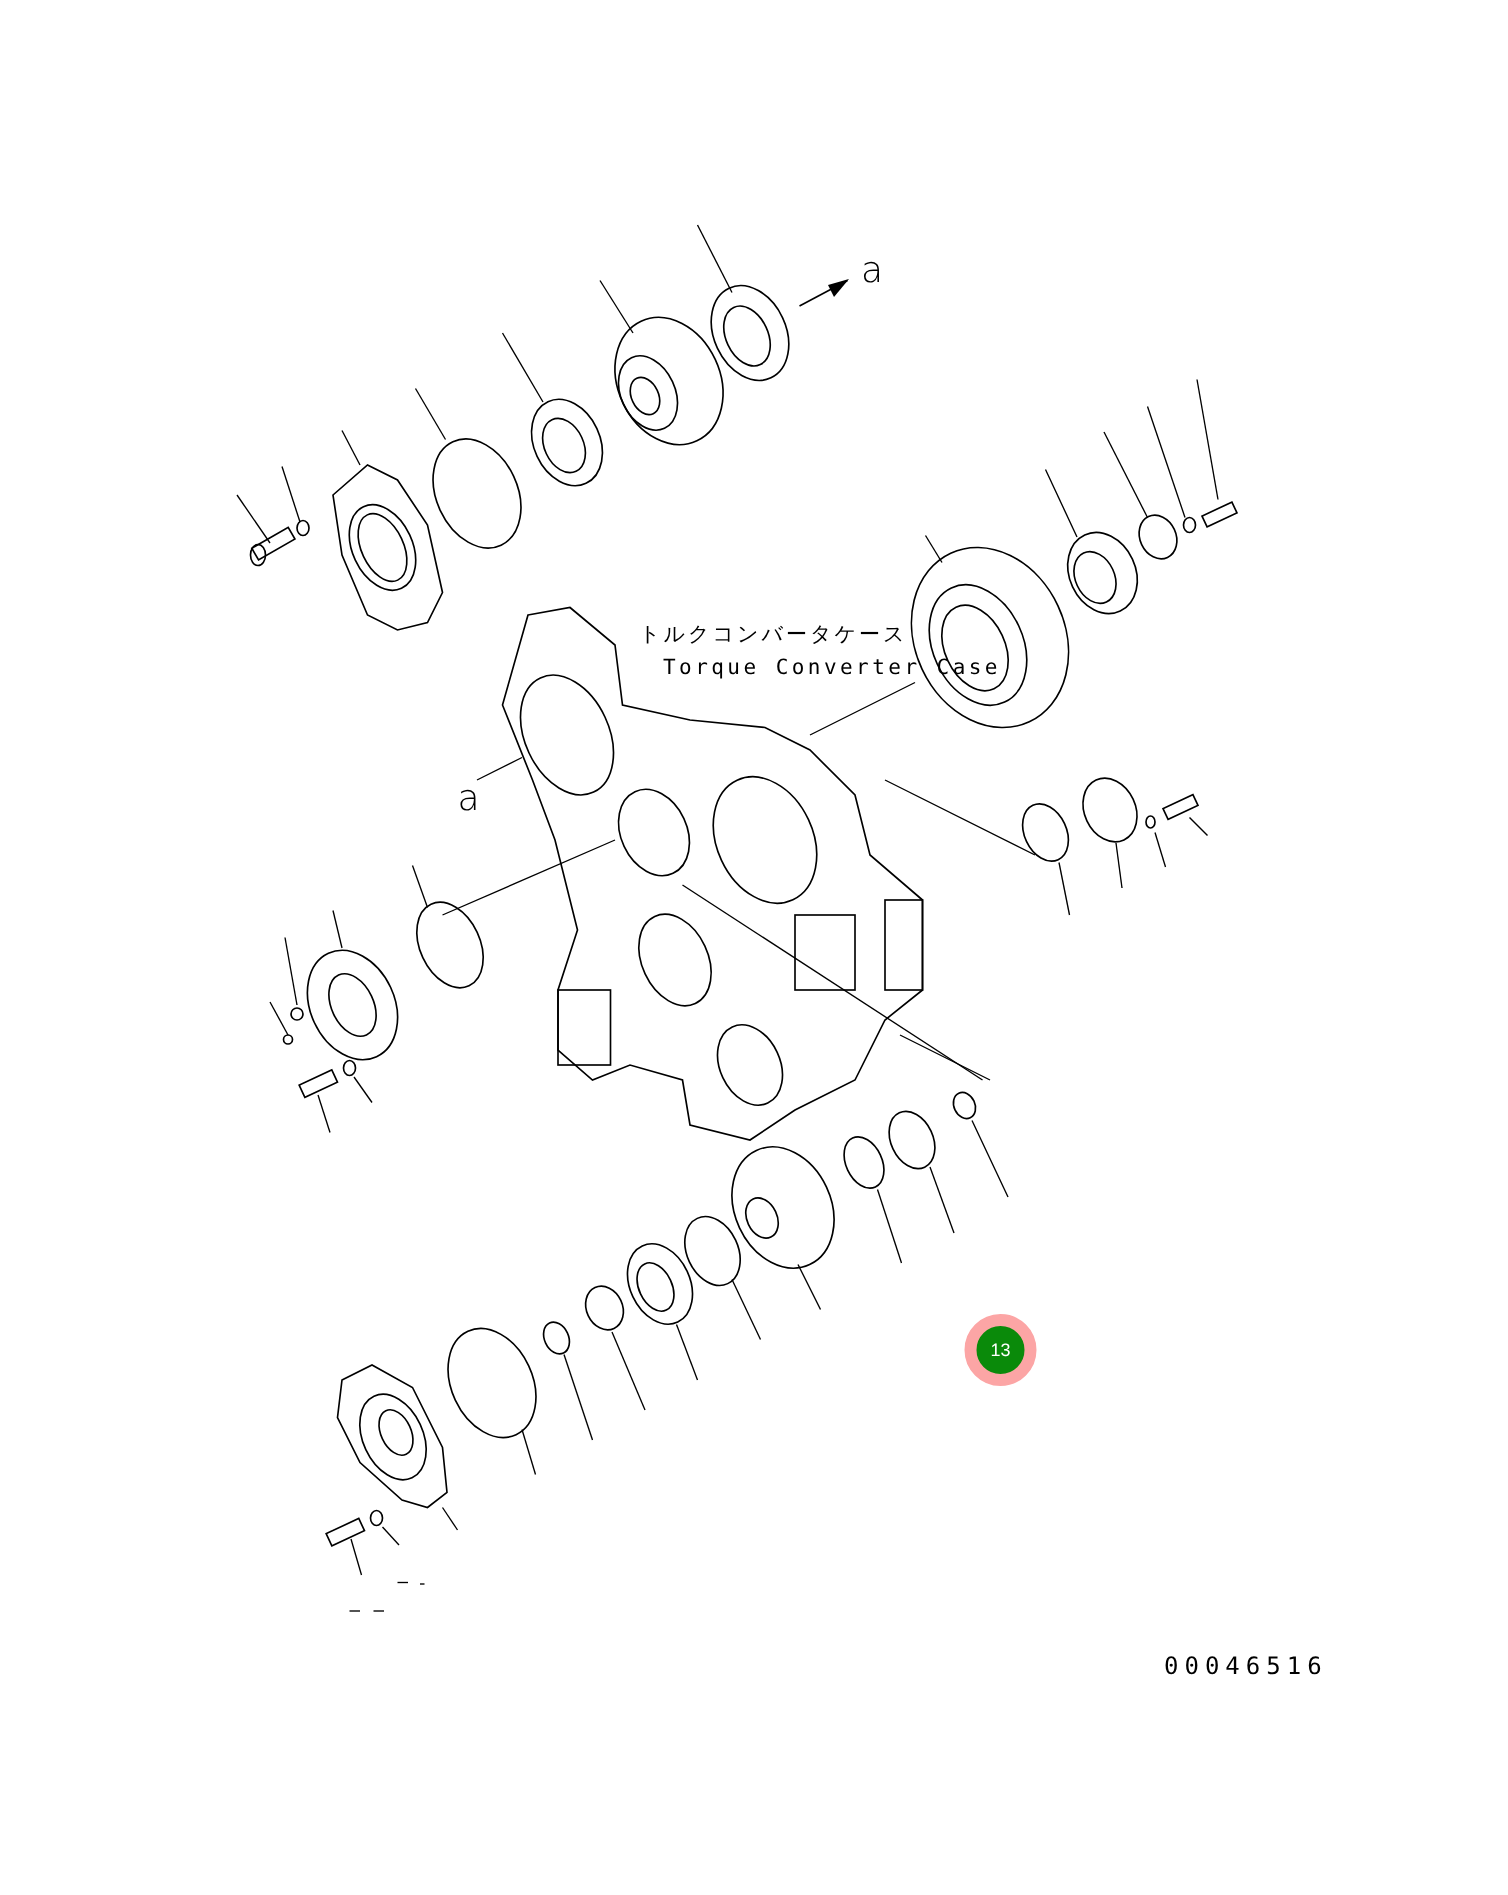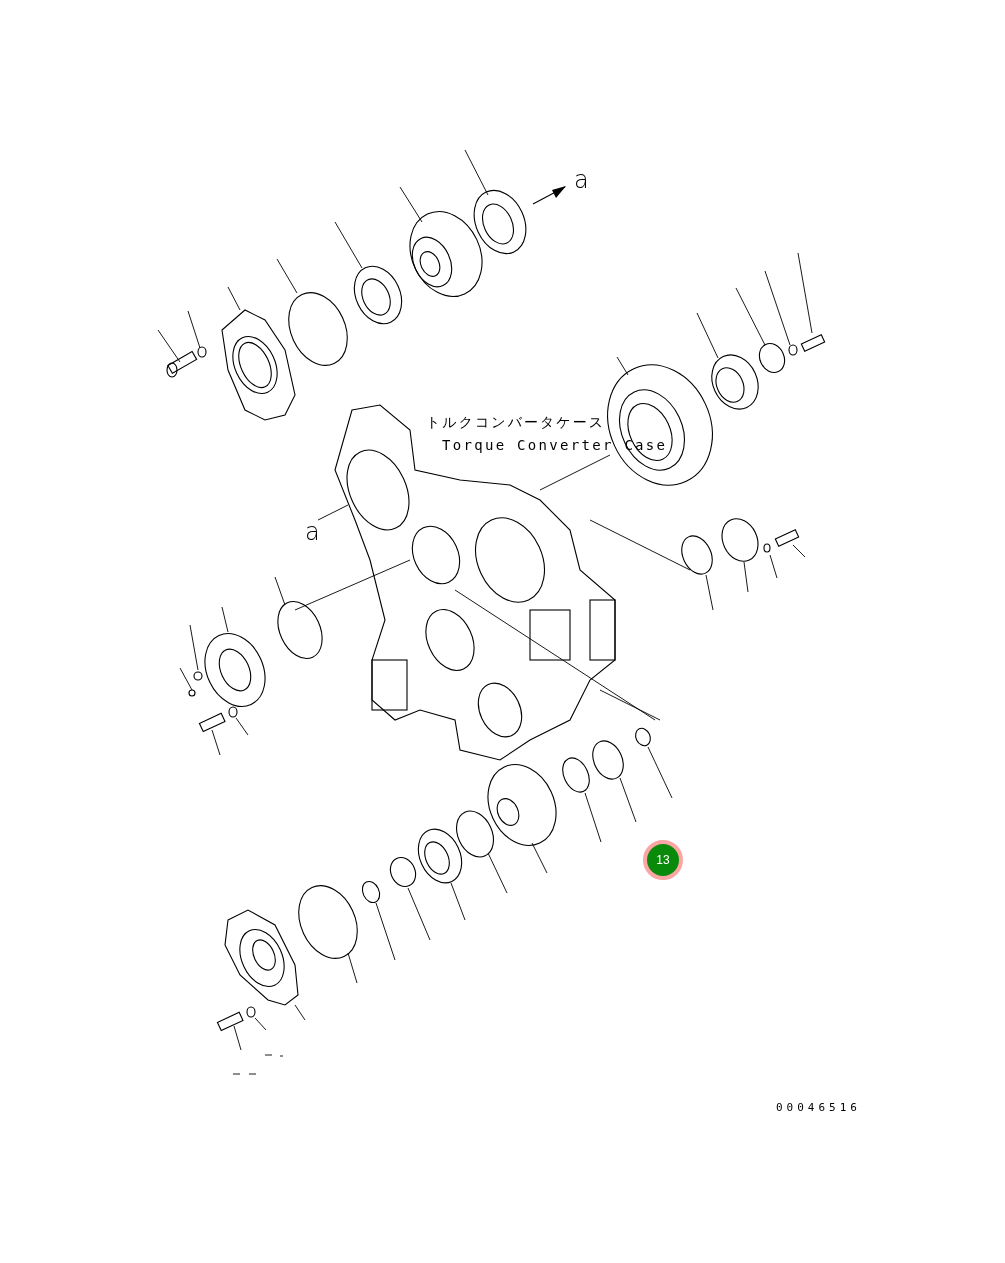--- a/index.html
+++ b/index.html
@@ -7,24 +7,24 @@
          font-family: "DejaVu Sans Mono", monospace; }
   #drawing { position: absolute; left: 0; top: 0; }
   .stroke { fill: none; stroke: #000; stroke-width: 1.1; }
   .thin { fill: none; stroke: #000; stroke-width: 0.9; }
   .lbl-jp { position: absolute; left: 426px; top: 414px; font-size: 14px;
             letter-spacing: 2px; color: #000; font-family: "DejaVu Sans", sans-serif; }
   .lbl-en { position: absolute; left: 418px; top: 437px; font-size: 14px;
             letter-spacing: 2.3px; color: #000; font-family: "DejaVu Sans Mono", monospace; margin-left: 24px; }
   .ref-a { position: absolute; font-size: 24px; color: #000;
            font-family: "DejaVu Sans", sans-serif; font-weight: 300; }
-  .docnum { position: absolute; left: 776px; top: 1101px; font-size: 11px;
+  .docnum { position: absolute; left: 776px; top: 1101px; font-size: 16px;
             letter-spacing: 4px; color: #000; font-family: "DejaVu Sans Mono", monospace; }
-  .badge { position: absolute; left: 643px; top: 840px; width: 32px; height: 32px;
-           border-radius: 50%; border: 4px solid #fca5a5; display: flex;
+  .badge { position: absolute; left: 643px; top: 876px; width: 32px; height: 32px;
+           border-radius: 50%; border: 8px solid #fca5a5; display: flex;
            align-items: center; justify-content: center; color: #fff;
            font-size: 12px; font-family: "Liberation Sans", sans-serif; cursor: pointer; }
 </style>
 </head>
 <body>
 
 <svg id="drawing" width="1005" height="1263" viewBox="0 0 1005 1263">
 
   <g>
     <line class="thin" x1="158" y1="330" x2="180" y2="362"></line>

